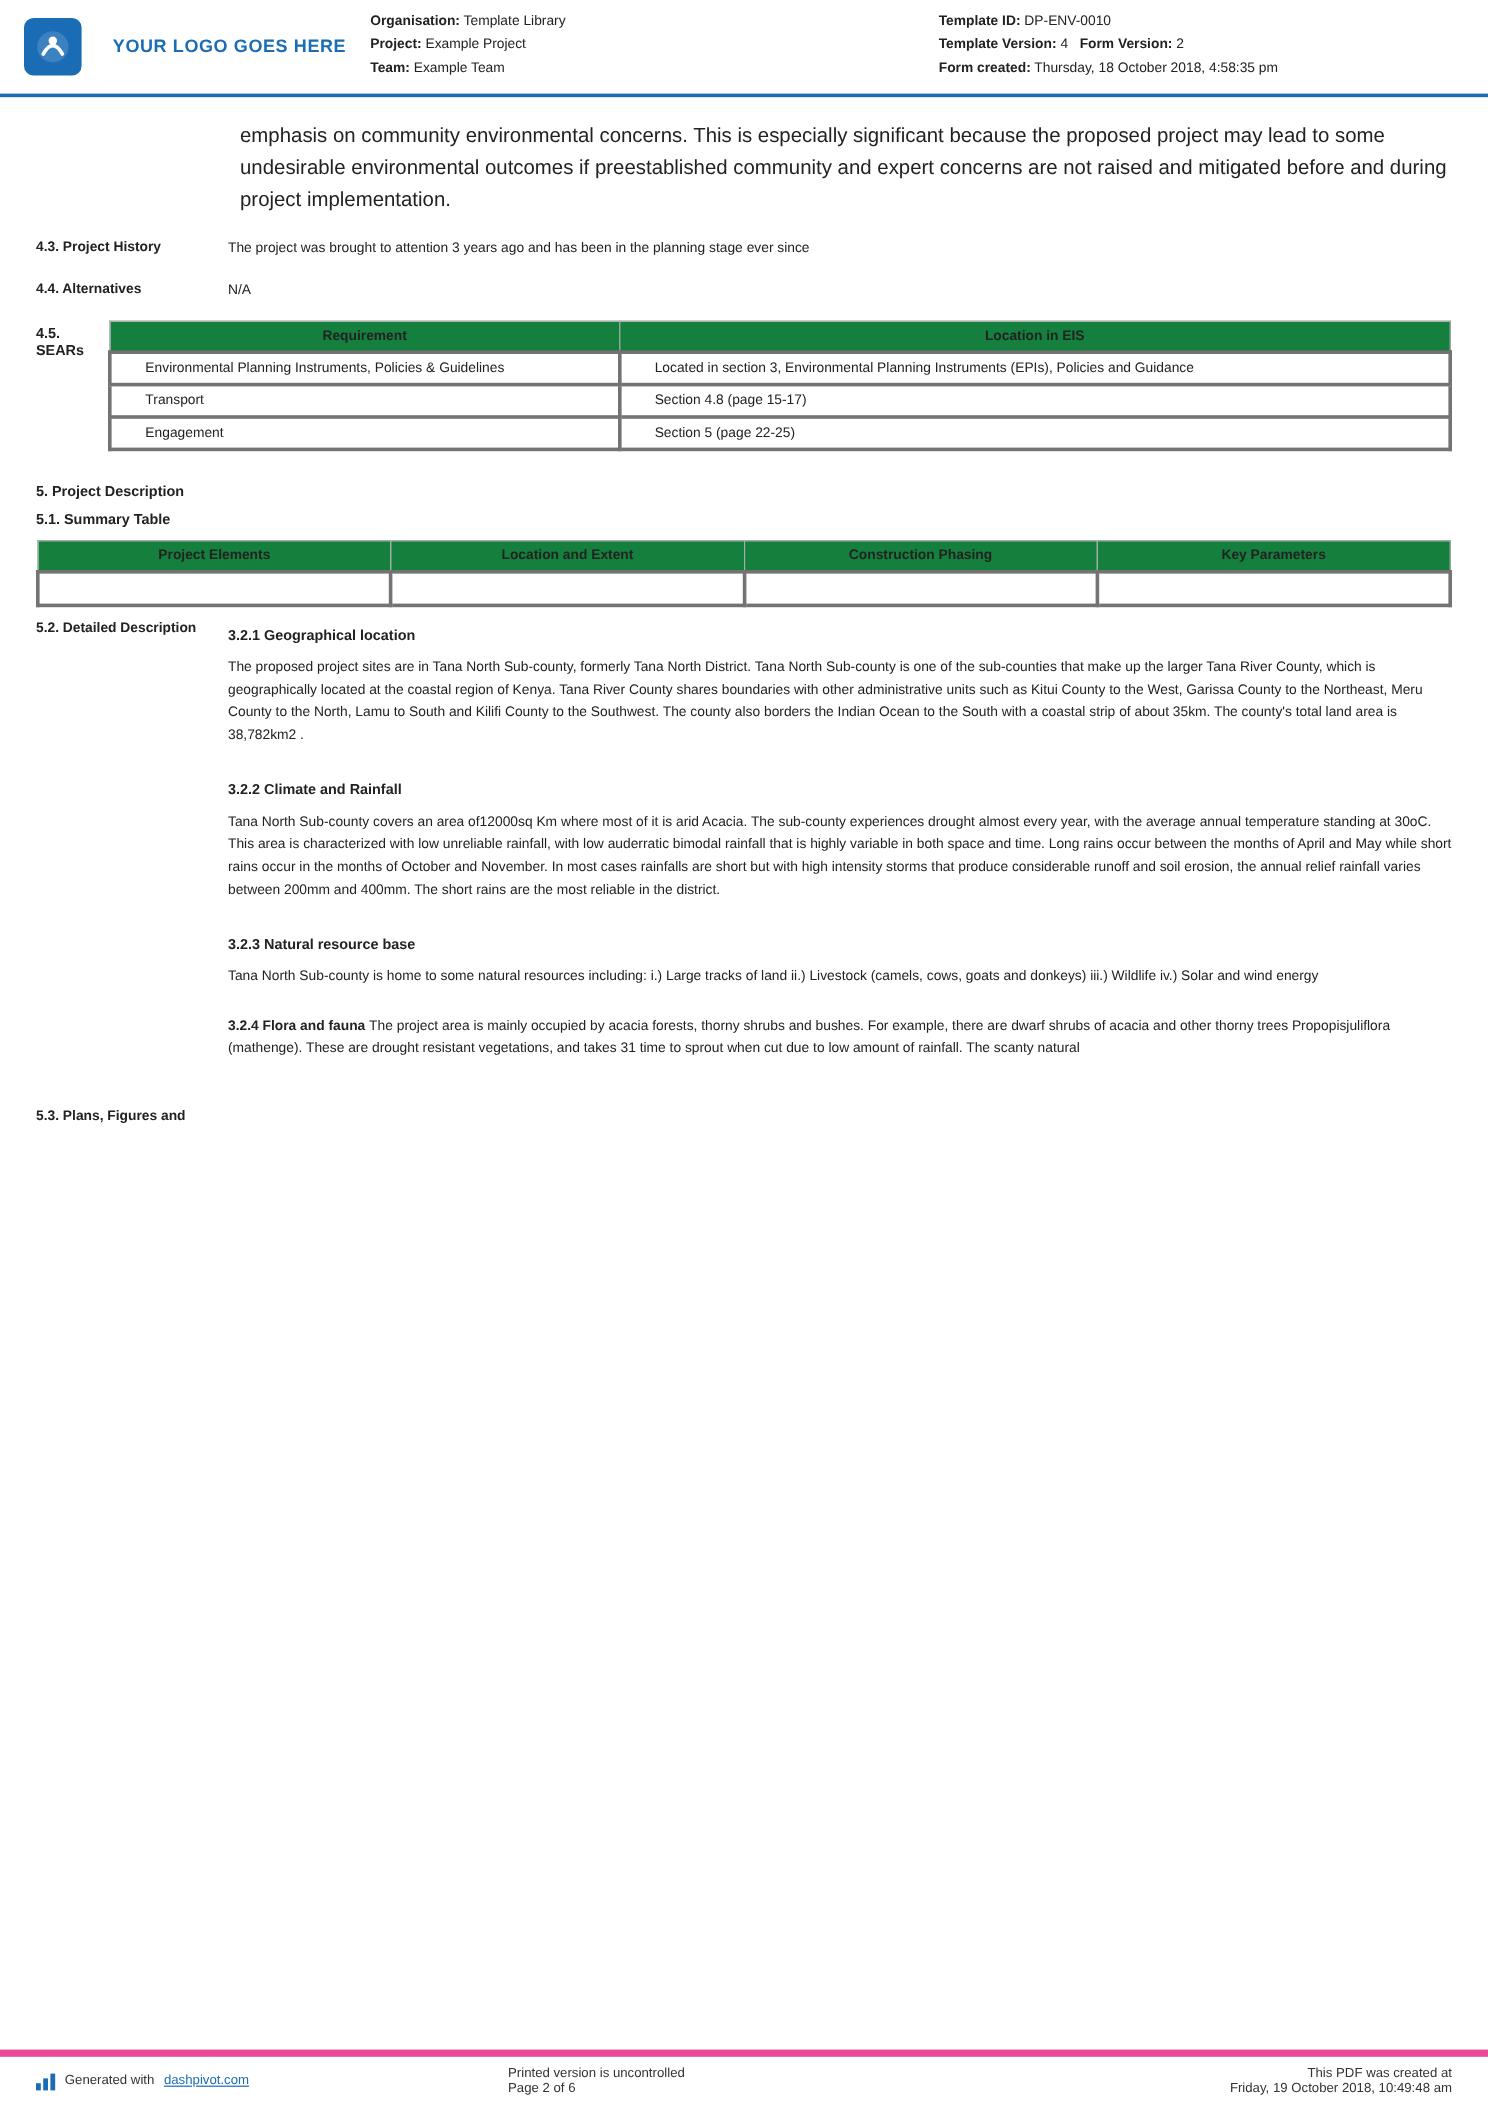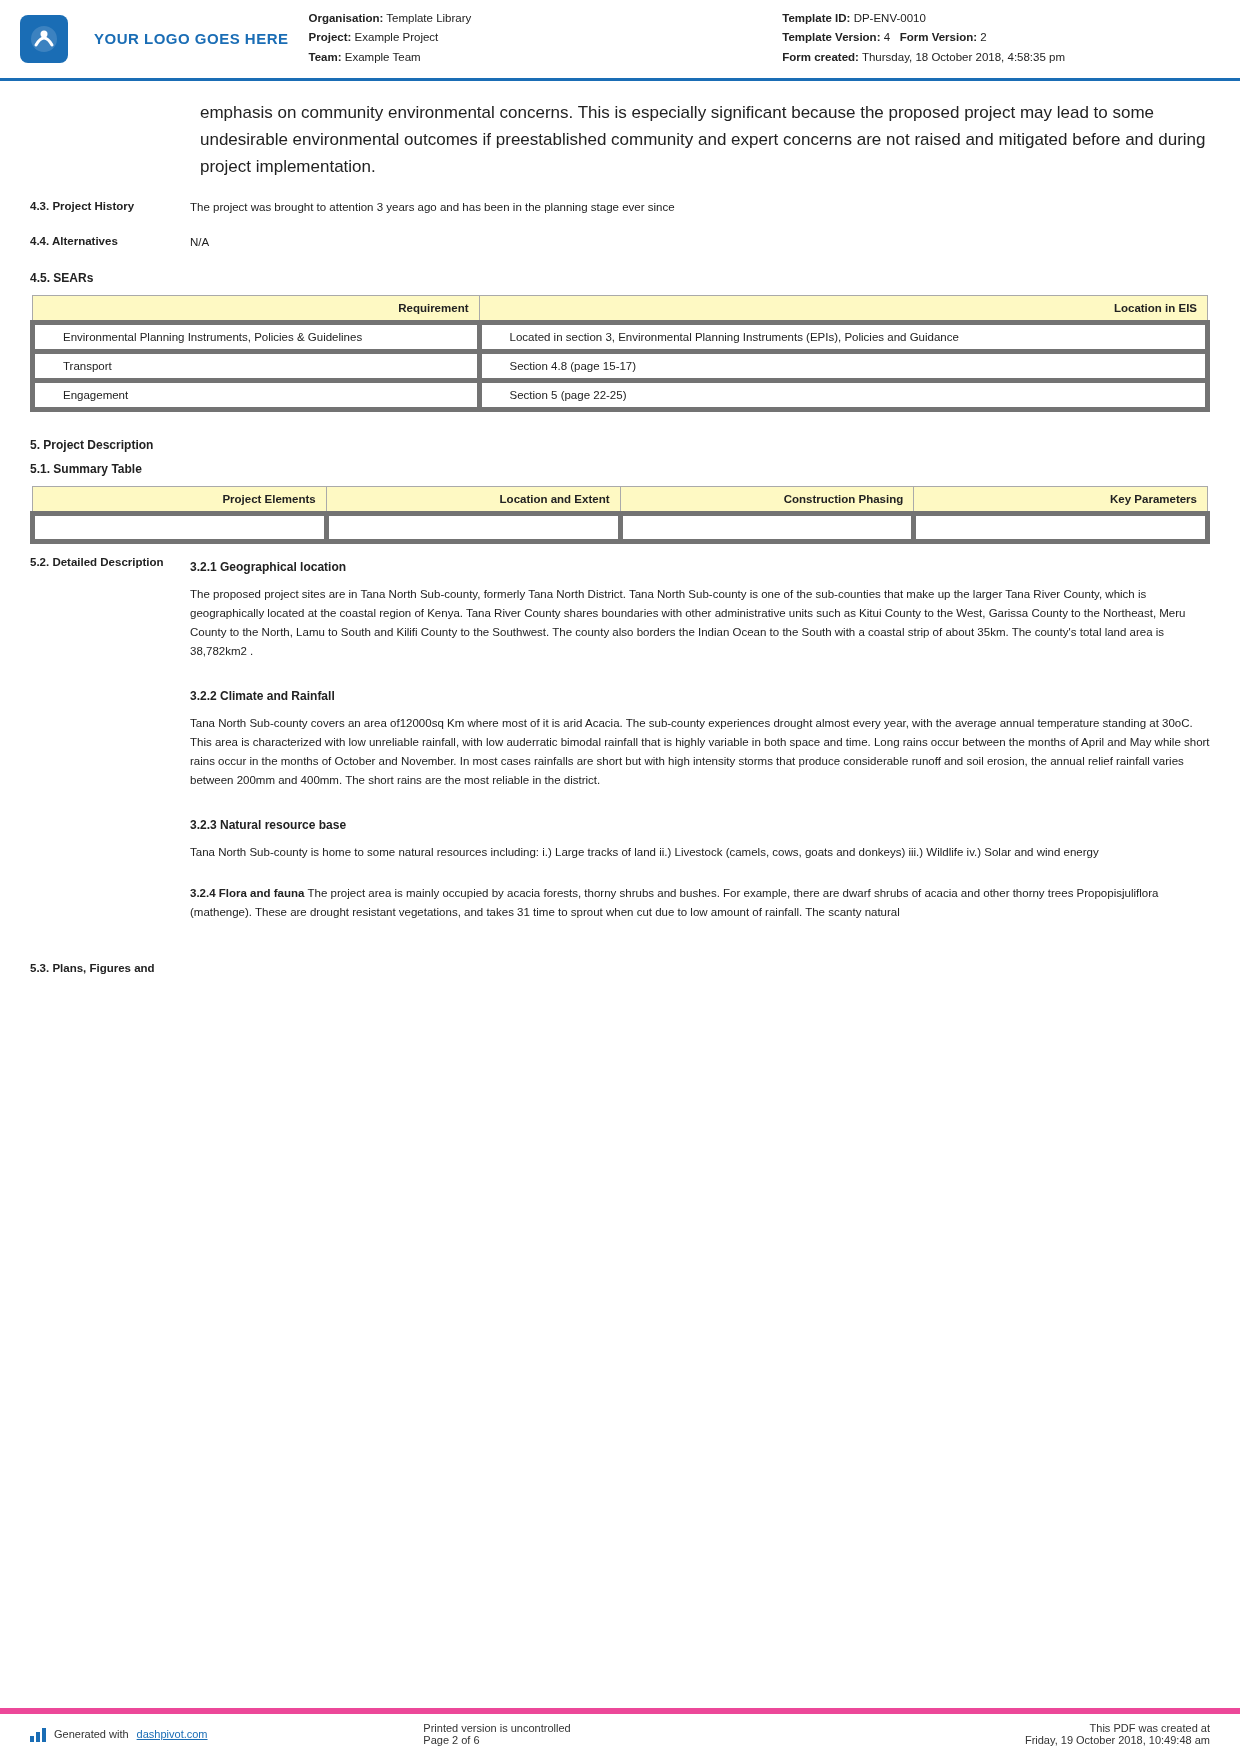--- a/index.html
+++ b/index.html
@@ -97,28 +97,28 @@
       margin-top: 4px;
     }
     
     table {
       width: 100%;
       border-collapse: collapse;
       font-size: 11.5px;
       margin-bottom: 10px;
     }
     table th {
-      background: #fef9c3;
+      background: #15803d;
       font-weight: bold;
       border: 1px solid #aaa;
       padding: 6px 10px;
-      text-align: right;
+      text-align: center;
     }
     table td {
-      border: 5px solid #737373;
+      border: 3px solid #737373;
       padding: 6px 28px;
       vertical-align: top;
     }
     .sears-table th:first-child { width: 38%; }
     .sears-table th:last-child { width: 62%; }
     .summary-table th:nth-child(1) { width: 22%; }
     .summary-table th:nth-child(2) { width: 22%; }
     .summary-table th:nth-child(3) { width: 22%; }
     .summary-table th:nth-child(4) { width: 22%; }
     .summary-table td { height: 28px; }
@@ -238,21 +238,21 @@
     <div class="section-row">
       <div class="section-label">4.3. Project History</div>
       <div class="section-content">The project was brought to attention 3 years ago and has been in the planning stage ever since</div>
     </div>
 
     <div class="section-row">
       <div class="section-label">4.4. Alternatives</div>
       <div class="section-content">N/A</div>
     </div>
 
-    <div class="section-row" style="flex-direction:column;">
+    <div class="section-row" style="flex-direction:row;">
       <div class="section-heading">4.5. SEARs</div>
       <table class="sears-table">
         <thead>
           <tr>
             <th>Requirement</th>
             <th>Location in EIS</th>
           </tr>
         </thead>
         <tbody id="sears-tbody">
         <tr>

